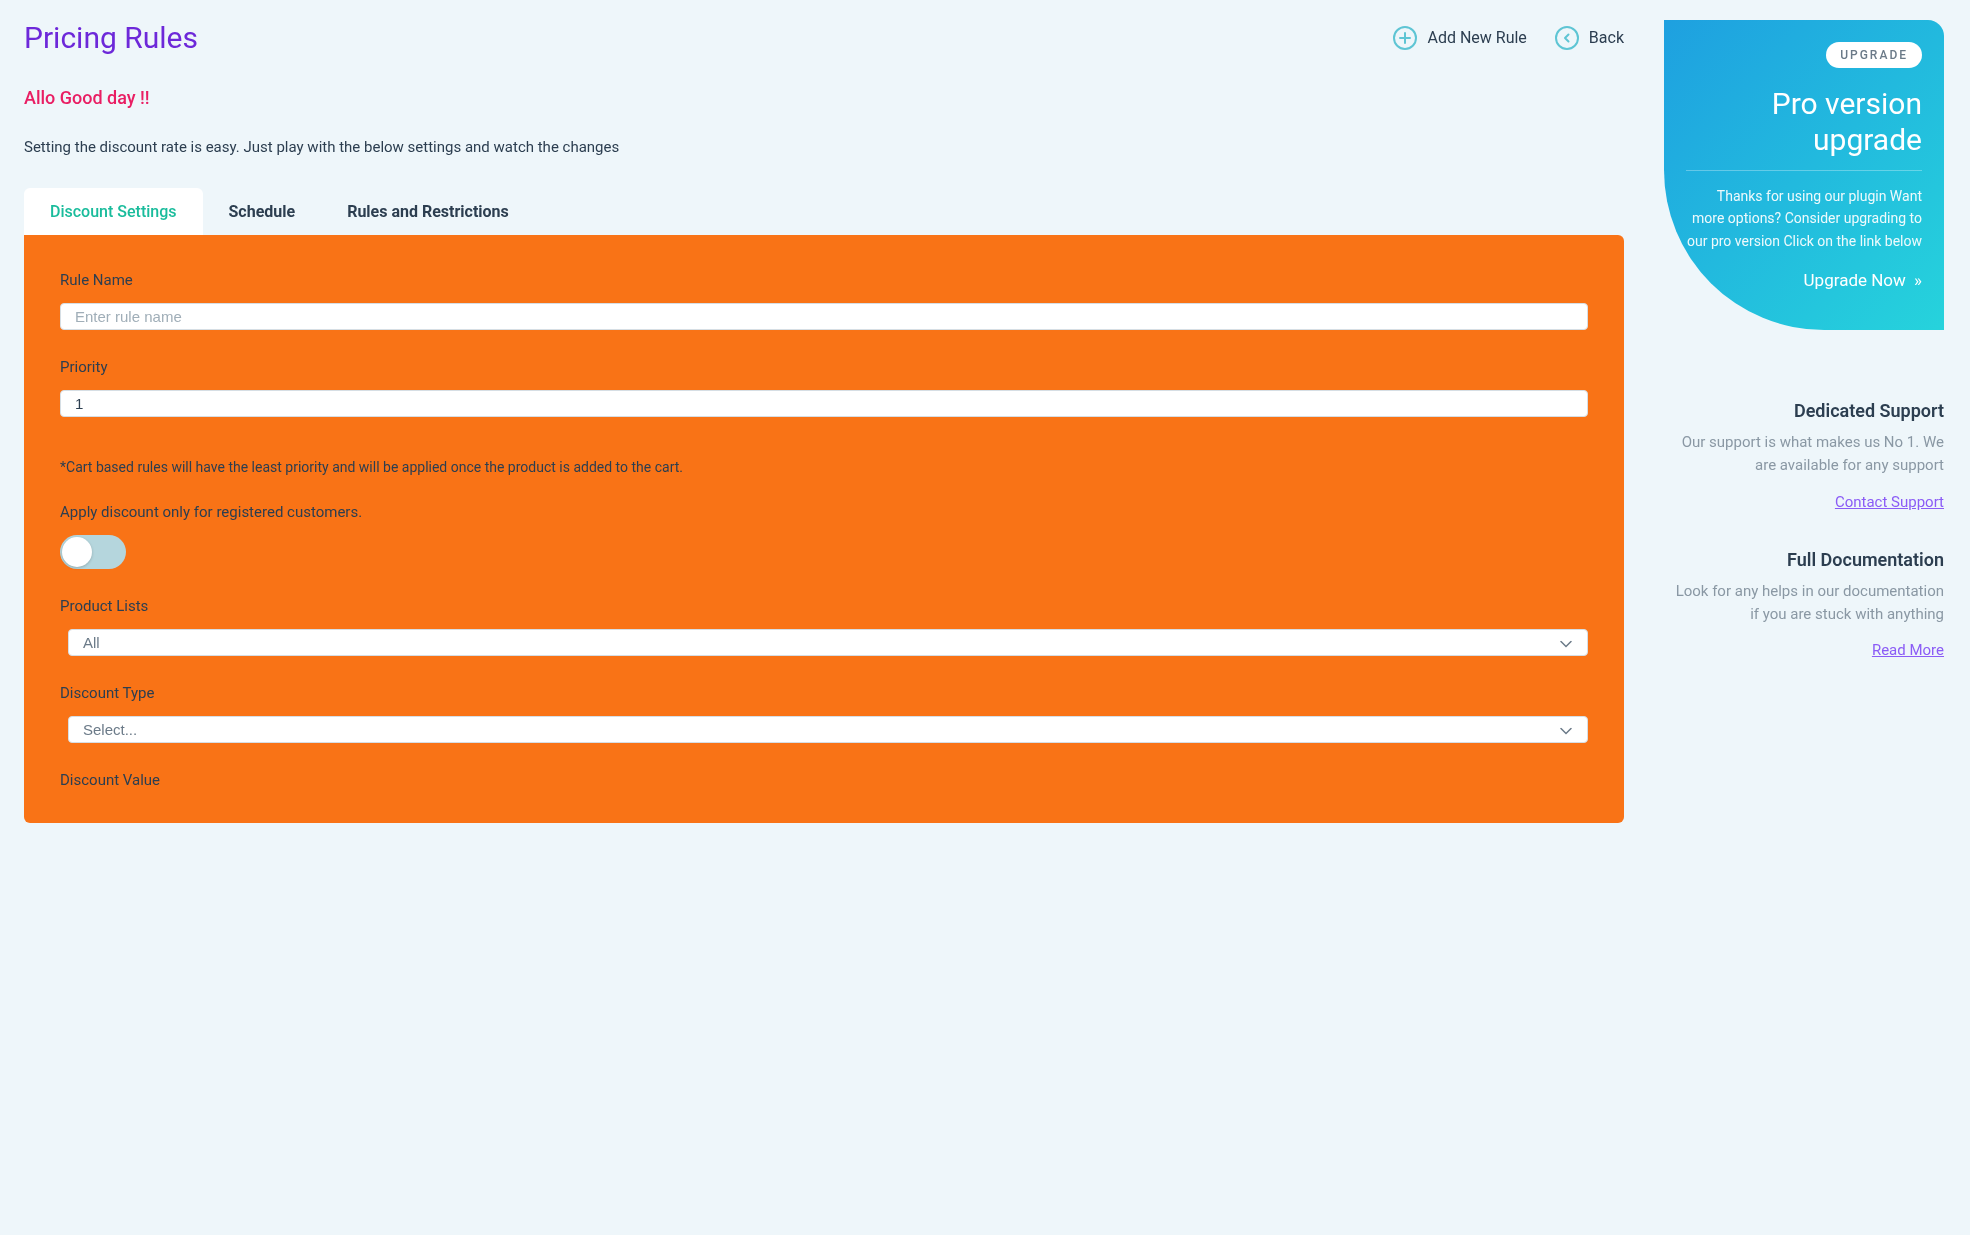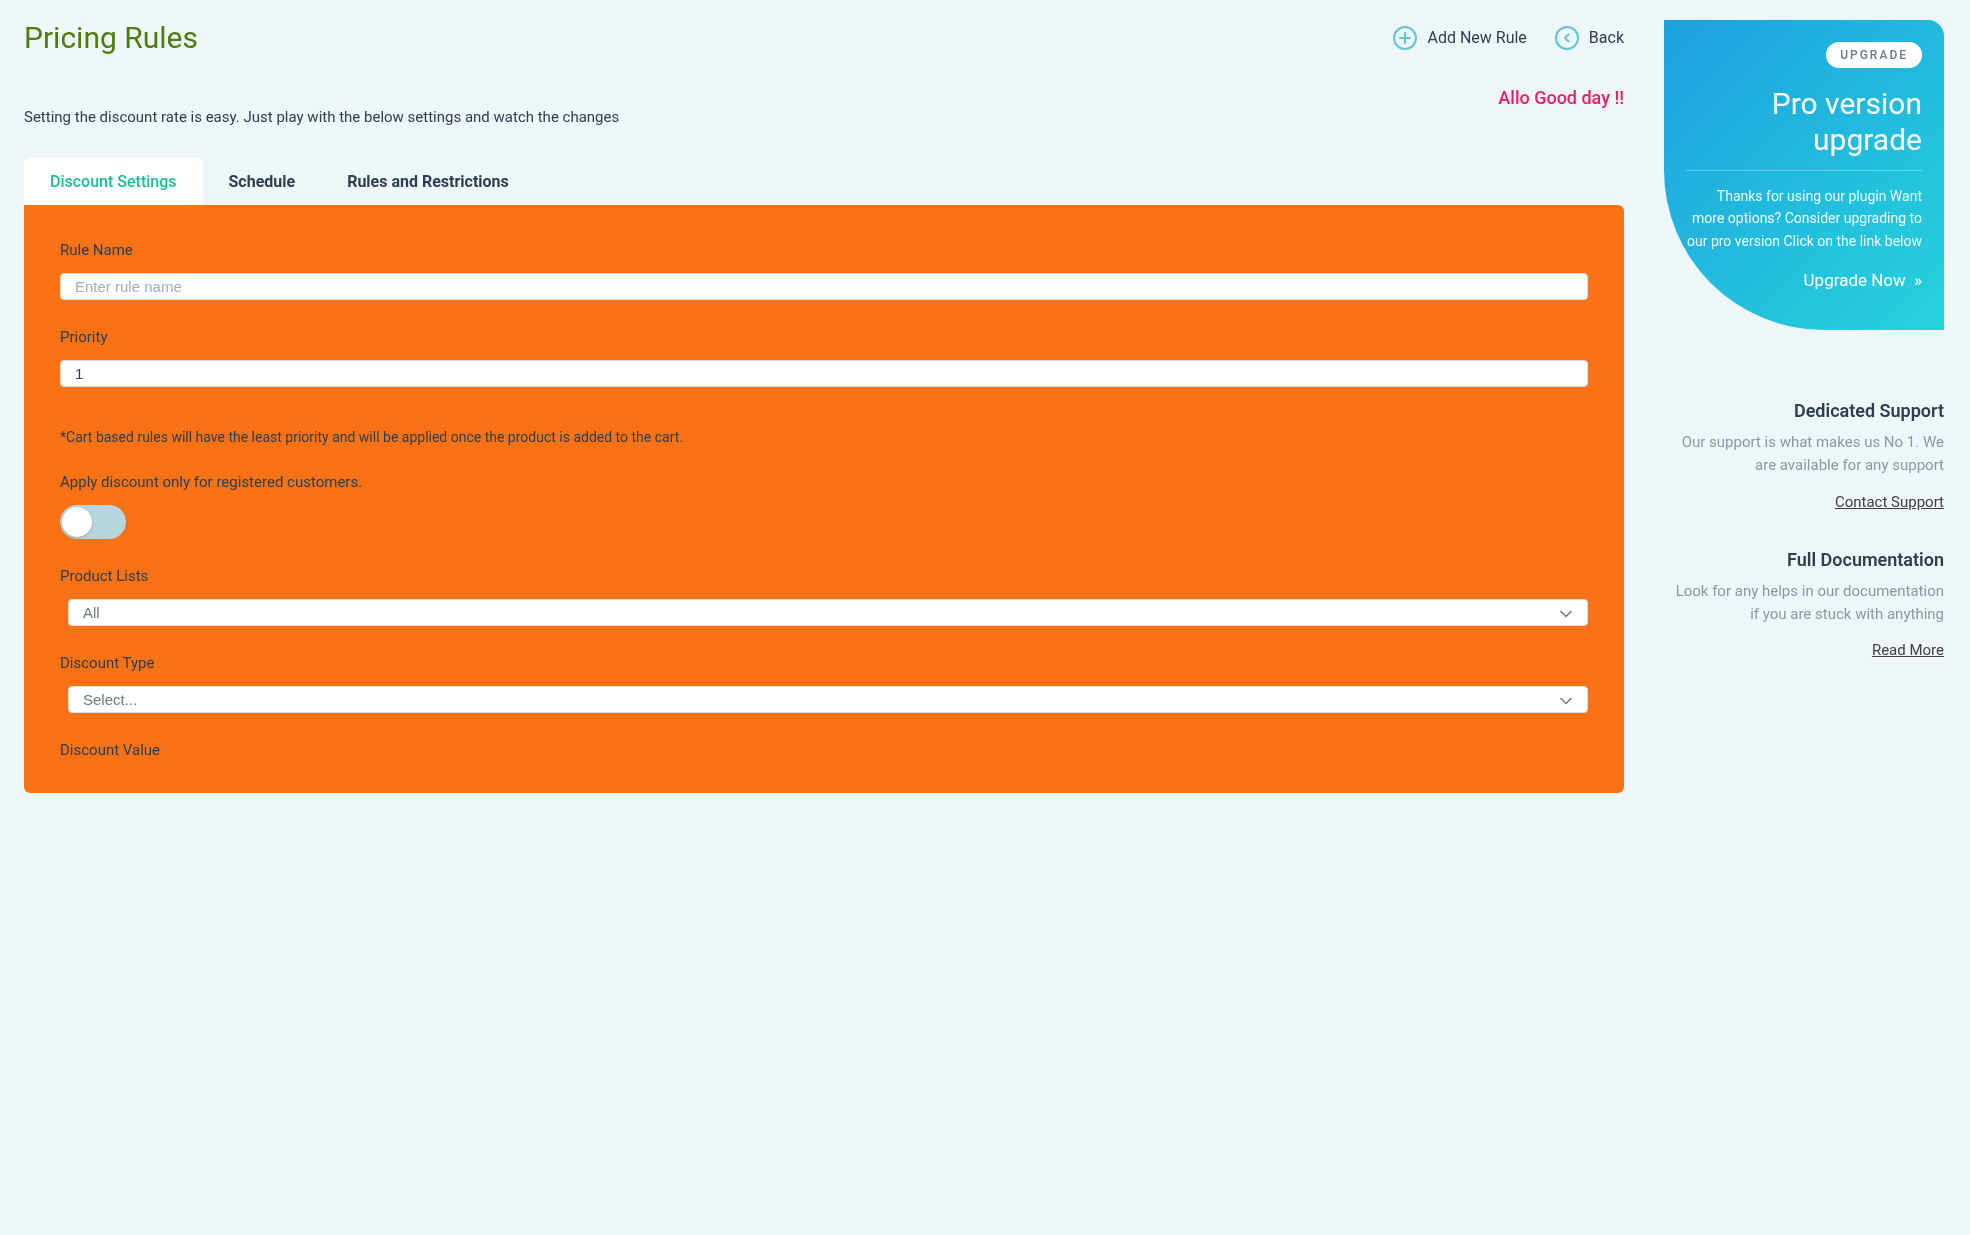--- a/index.html
+++ b/index.html
@@ -19,21 +19,21 @@
     }
     .header-row {
       display: flex;
       align-items: center;
       justify-content: space-between;
       margin-bottom: 32px;
     }
     .page-title {
       font-size: 30px;
       font-weight: 400;
-      color: #4d7c0f;
+      color: #6d28d9;
     }
     .header-actions {
       display: flex;
       gap: 28px;
       align-items: center;
     }
     .action-link {
       display: flex;
       align-items: center;
       gap: 10px;
@@ -49,22 +49,21 @@
       display: flex;
       align-items: center;
       justify-content: center;
       color: #5ec5d4;
       font-size: 14px;
     }
     .greeting {
       color: #e91e63;
       font-size: 18px;
       font-weight: 500;
-      margin-bottom: 0;
-      text-align: right;
+      margin-bottom: 30px;
     }
     .intro {
       color: #2c3e50;
       font-size: 15px;
       margin-bottom: 32px;
     }
     .tabs-wrap {
       display: flex;
       gap: 0;
     }
@@ -201,21 +200,21 @@
       margin-bottom: 10px;
     }
     .info-text {
       font-size: 15px;
       color: #8a98a4;
       line-height: 1.55;
       margin-bottom: 14px;
     }
     .info-link {
       font-size: 15px;
-      color: #404040;
+      color: #8b5cf6;
       text-decoration: underline;
       cursor: pointer;
     }
   </style>
 </head>
 <body>
 
 <div class="page">
   <div class="main">
     <div class="header-row">

